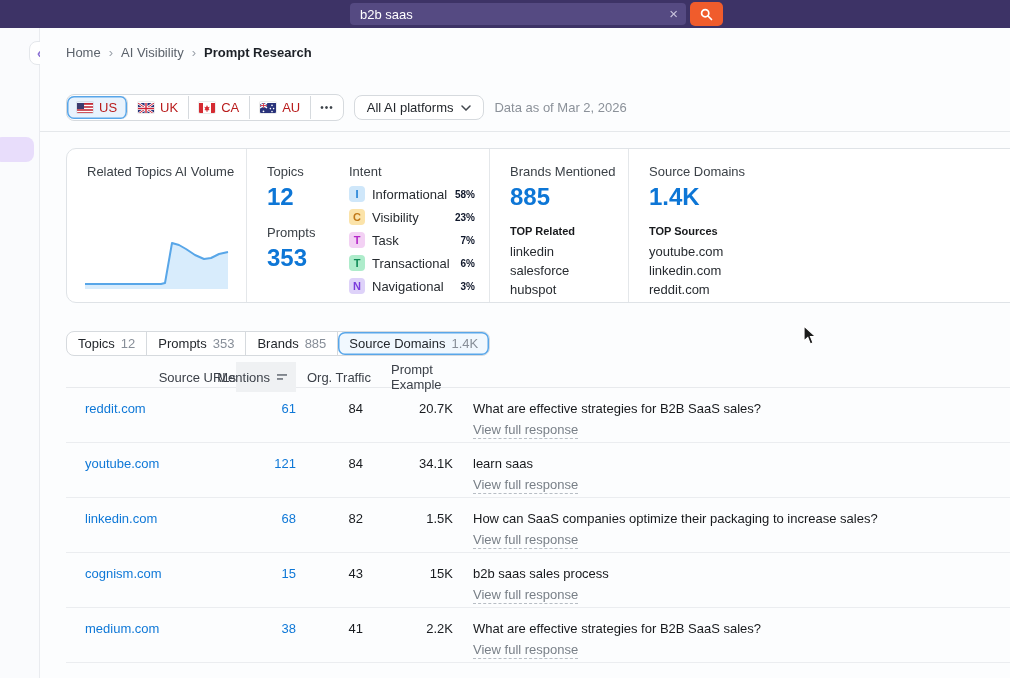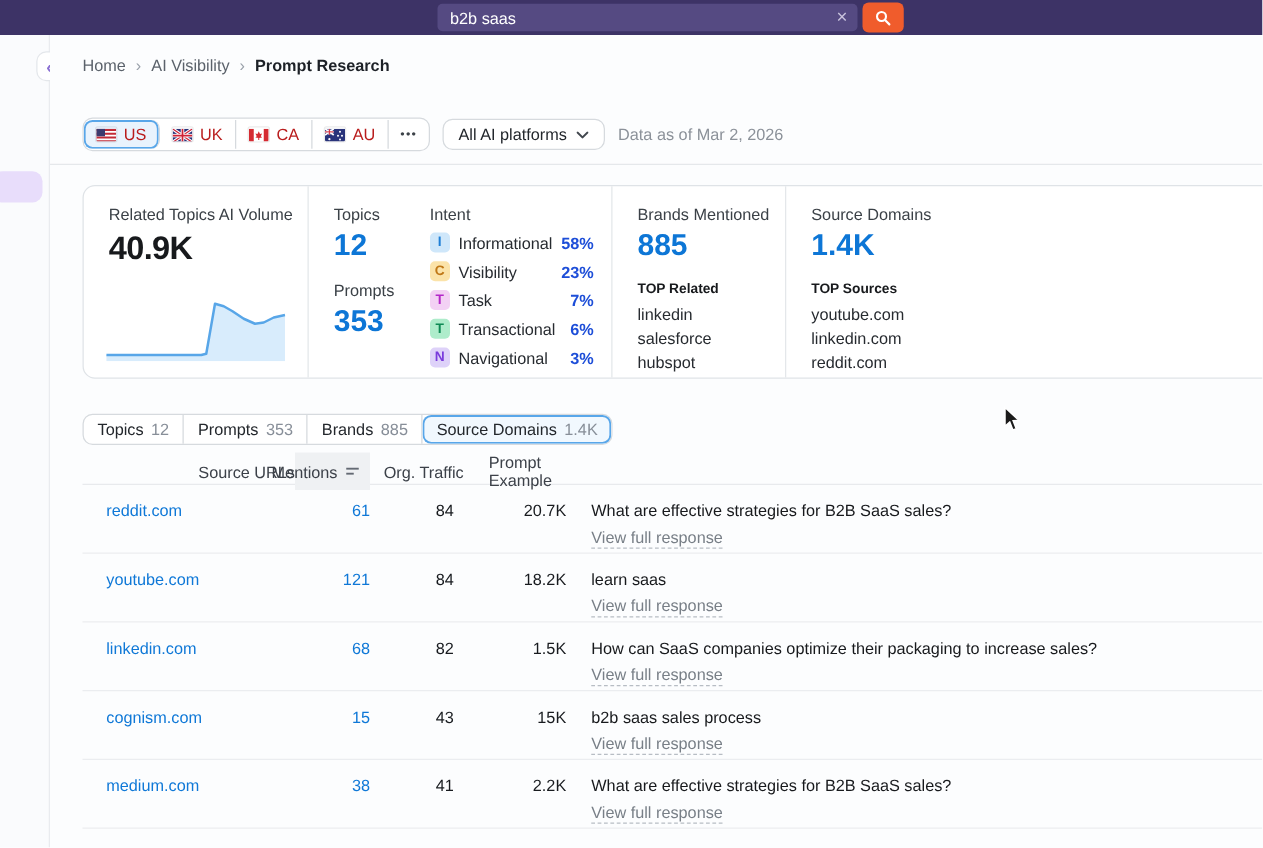--- a/index.html
+++ b/index.html
@@ -60,21 +60,21 @@
   .stat-value-dark { font-size:26px; font-weight:800; color:#17191c; letter-spacing:-.5px; }
   .stat-value-blue { font-size:24px; font-weight:700; color:#0d76d6; }
   .spark { position:absolute; left:18px; bottom:10px; }
   .mid-left { width:82px; }
   .mid-left .block + .block { margin-top:14px; }
   .intent { flex:1; padding-right:14px; }
   .intent-row { display:flex; align-items:center; gap:7px; margin-top:7px; height:16px; }
   .intent-badge { width:16px; height:16px; border-radius:4px; font-size:11px; font-weight:700;
     display:flex; align-items:center; justify-content:center; }
   .intent-name { flex:1; font-size:13px; color:#272b30; }
-  .intent-pct { font-size:13px; font-weight:700; color:#1d4ed8;text-align:center; }
+  .intent-pct { font-size:10px; font-weight:700; color:#0f172a;text-align:center; }
   .top-label { font-size:11px; font-weight:700; color:#17191c; margin:14px 0 5px; }
   .top-item { font-size:13px; color:#272b30; line-height:19px; }
   
   .tabs-group { position:absolute; left:26px; top:303px; display:flex; align-items:center;
     border:1px solid #d6dade; border-radius:8px; background:#fff; }
   .tab { display:flex; align-items:center; gap:6px; padding:4px 11px; font-size:13px; color:#23272c;
     border-right:1px solid #d6dade; white-space:nowrap; }
   .tab:last-child { border-right:none; }
   .tab .count { color:#878e98; }
   .tab.selected { background:#f1f8fe; box-shadow:inset 0 0 0 1.5px #58a6e9; border-radius:7px; }
@@ -206,21 +206,20 @@
 
     <span class="data-as-of">Data as of Mar 2, 2026</span>
   </div>
 
   <div class="top-divider"></div>
 
   <section class="stats-card">
 
     <div class="stat-col col-volume">
       <div class="stat-label">Related Topics AI Volume</div>
-      <div class="stat-value-dark">40.9K</div>
       <div class="spark">
         <svg width="144" height="58" viewBox="0 0 144 58">
           <path d="M0 53 L76 53 L80 52 L87 12 L94 14 L101 18 L110 24 L119 28 L126 27 L134 23 L143 21 L143 58 L0 58 Z" fill="#d8ecfc"></path>
           <path d="M0 53 L76 53 L80 52 L87 12 L94 14 L101 18 L110 24 L119 28 L126 27 L134 23 L143 21" fill="none" stroke="#58a6e8" stroke-width="2" stroke-linejoin="round"></path>
         </svg>
       </div>
     </div>
 
     <div class="stat-col col-mid">
       <div class="mid-left">
@@ -326,21 +325,21 @@
       <div class="td c5">
         <div class="prompt-text">What are effective strategies for B2B SaaS sales?</div>
         <a class="view-link">View full response</a>
       </div>
     </div>
 
     <div class="trow">
       <div class="td c1"><a class="domain-link">youtube.com</a></div>
       <div class="td right"><a class="num-link">121</a></div>
       <div class="td right c3">84</div>
-      <div class="td right">18.2K</div>
+      <div class="td right">34.1K</div>
       <div class="td c5">
         <div class="prompt-text">learn saas</div>
         <a class="view-link">View full response</a>
       </div>
     </div>
 
     <div class="trow">
       <div class="td c1"><a class="domain-link">linkedin.com</a></div>
       <div class="td right"><a class="num-link">68</a></div>
       <div class="td right c3">82</div>

